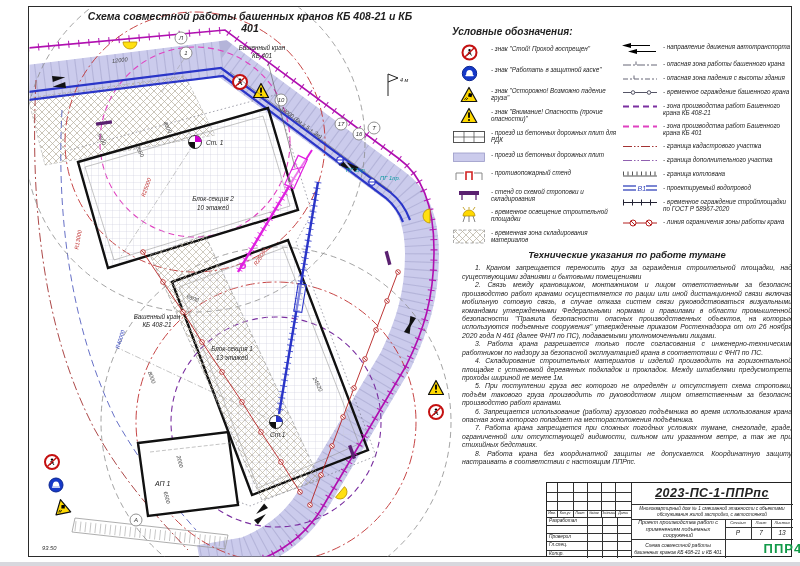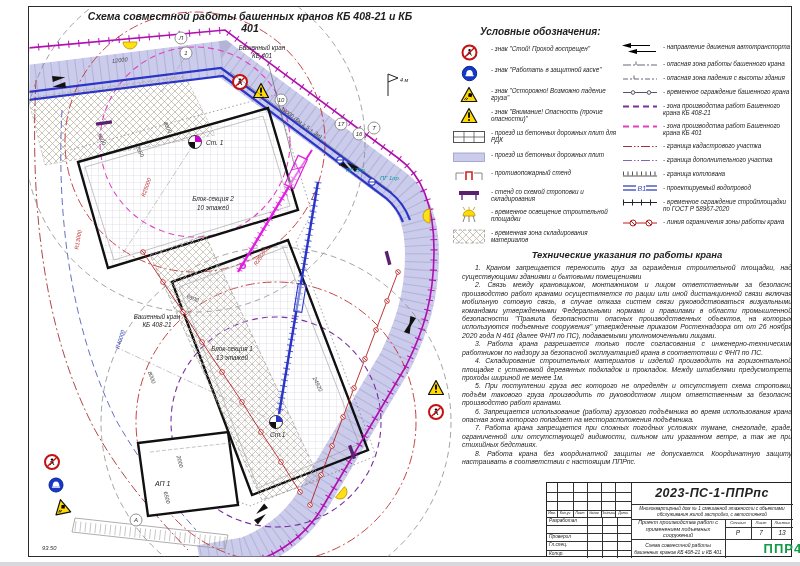--- a/index.html
+++ b/index.html
@@ -4,37 +4,37 @@
 <style>
   html,body{margin:0;padding:0;background:#eef0f2;}
   .sheet{position:relative;width:800px;height:566px;background:#fff;overflow:hidden;
          font-family:"Liberation Sans",sans-serif;color:#222;}
   .frame{position:absolute;left:28px;top:6px;width:764px;height:551px;border:1.6px solid #2b2b2b;box-sizing:border-box;}
   .edge-bottom{position:absolute;left:0;bottom:0;width:800px;height:4px;background:#d8d8de;}
   .page-title{position:absolute;left:80px;top:11px;width:340px;text-align:center;
      font:italic bold 10.5px/1.1 "Liberation Sans",sans-serif;color:#1d1d1d;}
   svg text{font-family:"Liberation Sans",sans-serif;font-style:italic;}
   
-  .legend-title{position:absolute;left:452px;top:27px;font:italic bold 10px/1 "Liberation Sans",sans-serif;margin-left:28px;}
+  .legend-title{position:absolute;left:452px;top:27px;font:italic bold 10px/1 "Liberation Sans",sans-serif;}
   .lg-col{position:absolute;display:flex;flex-direction:column;gap:4px;}
   .lg-col.left{left:452px;top:44px;width:172px;}
   .lg-col.right{left:622px;top:42px;width:172px;}
   .lg-item{display:flex;align-items:flex-start;gap:5px;}
   .lg-ico{flex:0 0 34px;display:flex;justify-content:center;align-items:center;}
   .lg-txt{font:italic 6.3px/1.18 "Liberation Sans",sans-serif;color:#222;padding-top:1px;}
   
   .instructions{position:absolute;left:462px;top:250px;width:330px;}
   .instructions h3{margin:0 0 4px 0;text-align:center;font:italic bold 9.5px/1.1 "Liberation Sans",sans-serif;}
   .instructions p{margin:0;text-indent:13px;text-align:justify;font:italic 6.9px/1.22 "Liberation Sans",sans-serif;color:#1e1e1e;}
   
   .stamp{position:absolute;left:546px;top:482px;width:246px;height:75px;border:1.5px solid #222;
          box-sizing:border-box;font-style:italic;}
   .ln{position:absolute;background:#333;}
   .stxt{position:absolute;display:flex;align-items:center;justify-content:center;text-align:center;}
-  .doc-num{font:italic bold 12.5px/1 "Liberation Sans",sans-serif;letter-spacing:.5px;}
+  .doc-num{font:italic bold 12.5px/1 "Liberation Sans",sans-serif;letter-spacing:.5px;text-decoration:underline;}
   .proj{font:italic 4.7px/1.25 "Liberation Sans",sans-serif;}
   .wtitle{font:italic 5.4px/1.25 "Liberation Sans",sans-serif;}
   .dtitle{font:italic 5px/1.3 "Liberation Sans",sans-serif;}
   .mini-h{font:italic 4.2px/1 "Liberation Sans",sans-serif;}
   .mini-v{font:italic 6.5px/1 "Liberation Sans",sans-serif;}
   .logo{font:bold 13px/1 "Liberation Sans",sans-serif;color:#129a48;letter-spacing:1px;font-style:normal;}
   .rowlbl{font:italic 4.8px/1 "Liberation Sans",sans-serif;justify-content:flex-start;padding-left:2px;}
   .hcell{font:italic 3.6px/1 "Liberation Sans",sans-serif;}
 </style>
 </head>
@@ -524,21 +524,21 @@
             <line x1="9" y1="4" x2="13" y2="8" stroke="#b52020"></line>
             <circle cx="27" cy="6" r="3" fill="#fff" stroke="#b52020"></circle>
             <line x1="25" y1="4" x2="29" y2="8" stroke="#b52020"></line>
           </svg>
         </span>
       <span class="lg-txt">- линия ограничения зоны работы крана</span>
     </div>
   </div>
 
   <div class="instructions">
-    <h3>Технические указания по работы крана</h3>
+    <h3>Технические указания по работе тумане</h3>
     <p>1. Краном запрещается переносить груз за ограждения строительной площадки, над существующими зданиями и бытовыми помещениями</p>
     <p>2. Связь между крановщиком, монтажником и лицом ответственным за безопасно производство работ кранами осуществляется по рации или иной дистанционной связи включая мобильную сотовую связь, в случае отказа систем связи руководствоваться визуальными командами утвержденными Федеральными нормами и правилами в области промышленной безопасности "Правила безопасности опасных производственных объектов, на которых используются подъемные сооружения" утвержденные приказом Ростехнадзора от от 26 ноября 2020 года N 461 (далее ФНП по ПС), подаваемыми уполномоченными лицами.</p>
     <p>3. Работа крана разрешается только после согласования с инженерно-техническим работником по надзору за безопасной эксплуатацией крана в соответствии с ФНП по ПС.</p>
     <p>4. Складирование строительных материалов и изделий производить на горизонтальной площадке с установкой деревянных подкладок и прокладок. Между штабелями предусмотреть проходы шириной не менее 1м.</p>
     <p>5. При поступлении груза вес которого не определён и отсутствует схема строповки, подъём такового груза производить по руководством лицом ответственным за безопасно производство работ кранами.</p>
     <p>6. Запрещается использование (работа) грузового подъёмника во время использования крана опасная зона которого попадает на месторасположения подъёмника.</p>
     <p>7. Работа крана запрещается при сложных погодных условиях тумане, снегопаде, граде, ограниченной или отсутствующей видимости, сильном или ураганном ветре, а так же при стихийных бедствиях.</p>
     <p>8. Работа крана без координатной защиты не допускается. Координатную защиту настраивать в соответствии с настоящим ППРпс.</p>
   </div>
 

